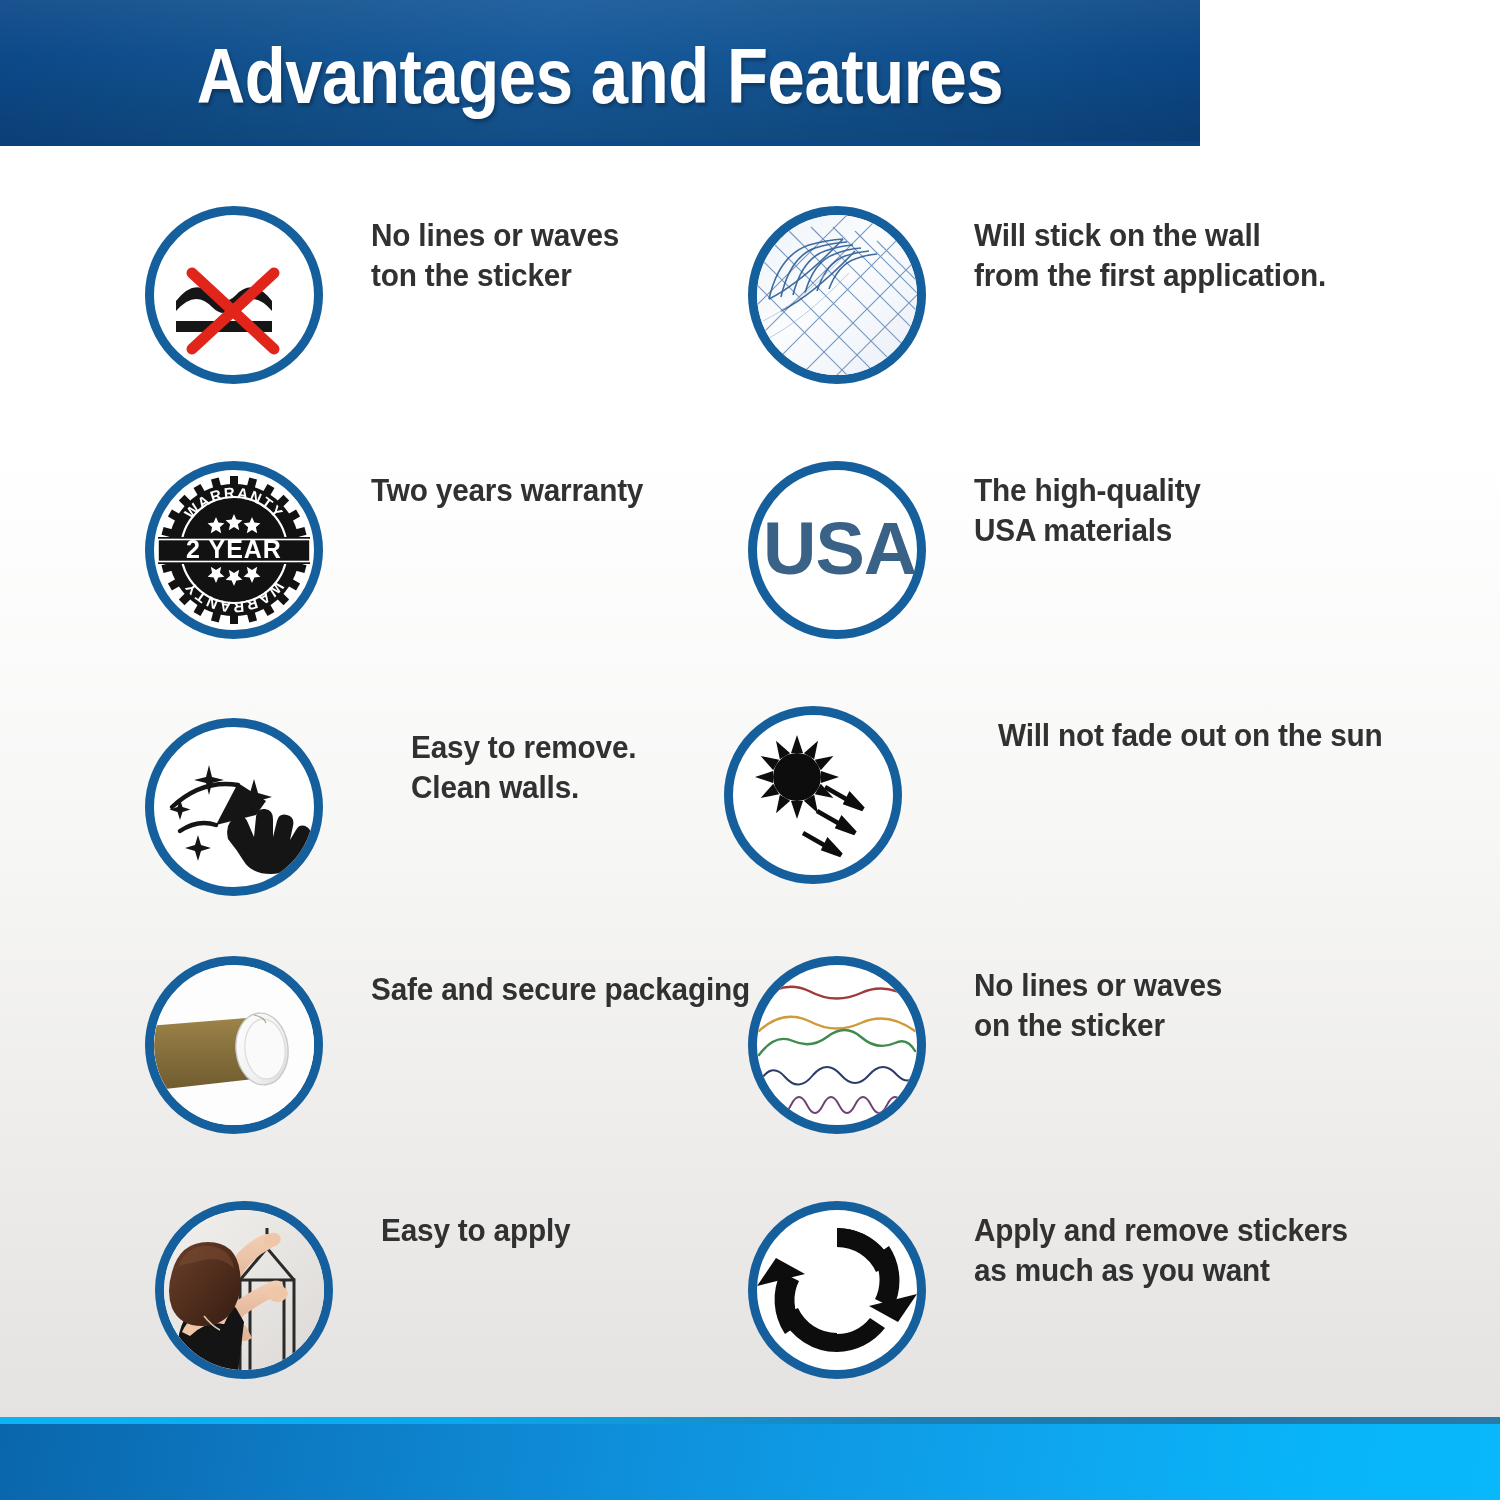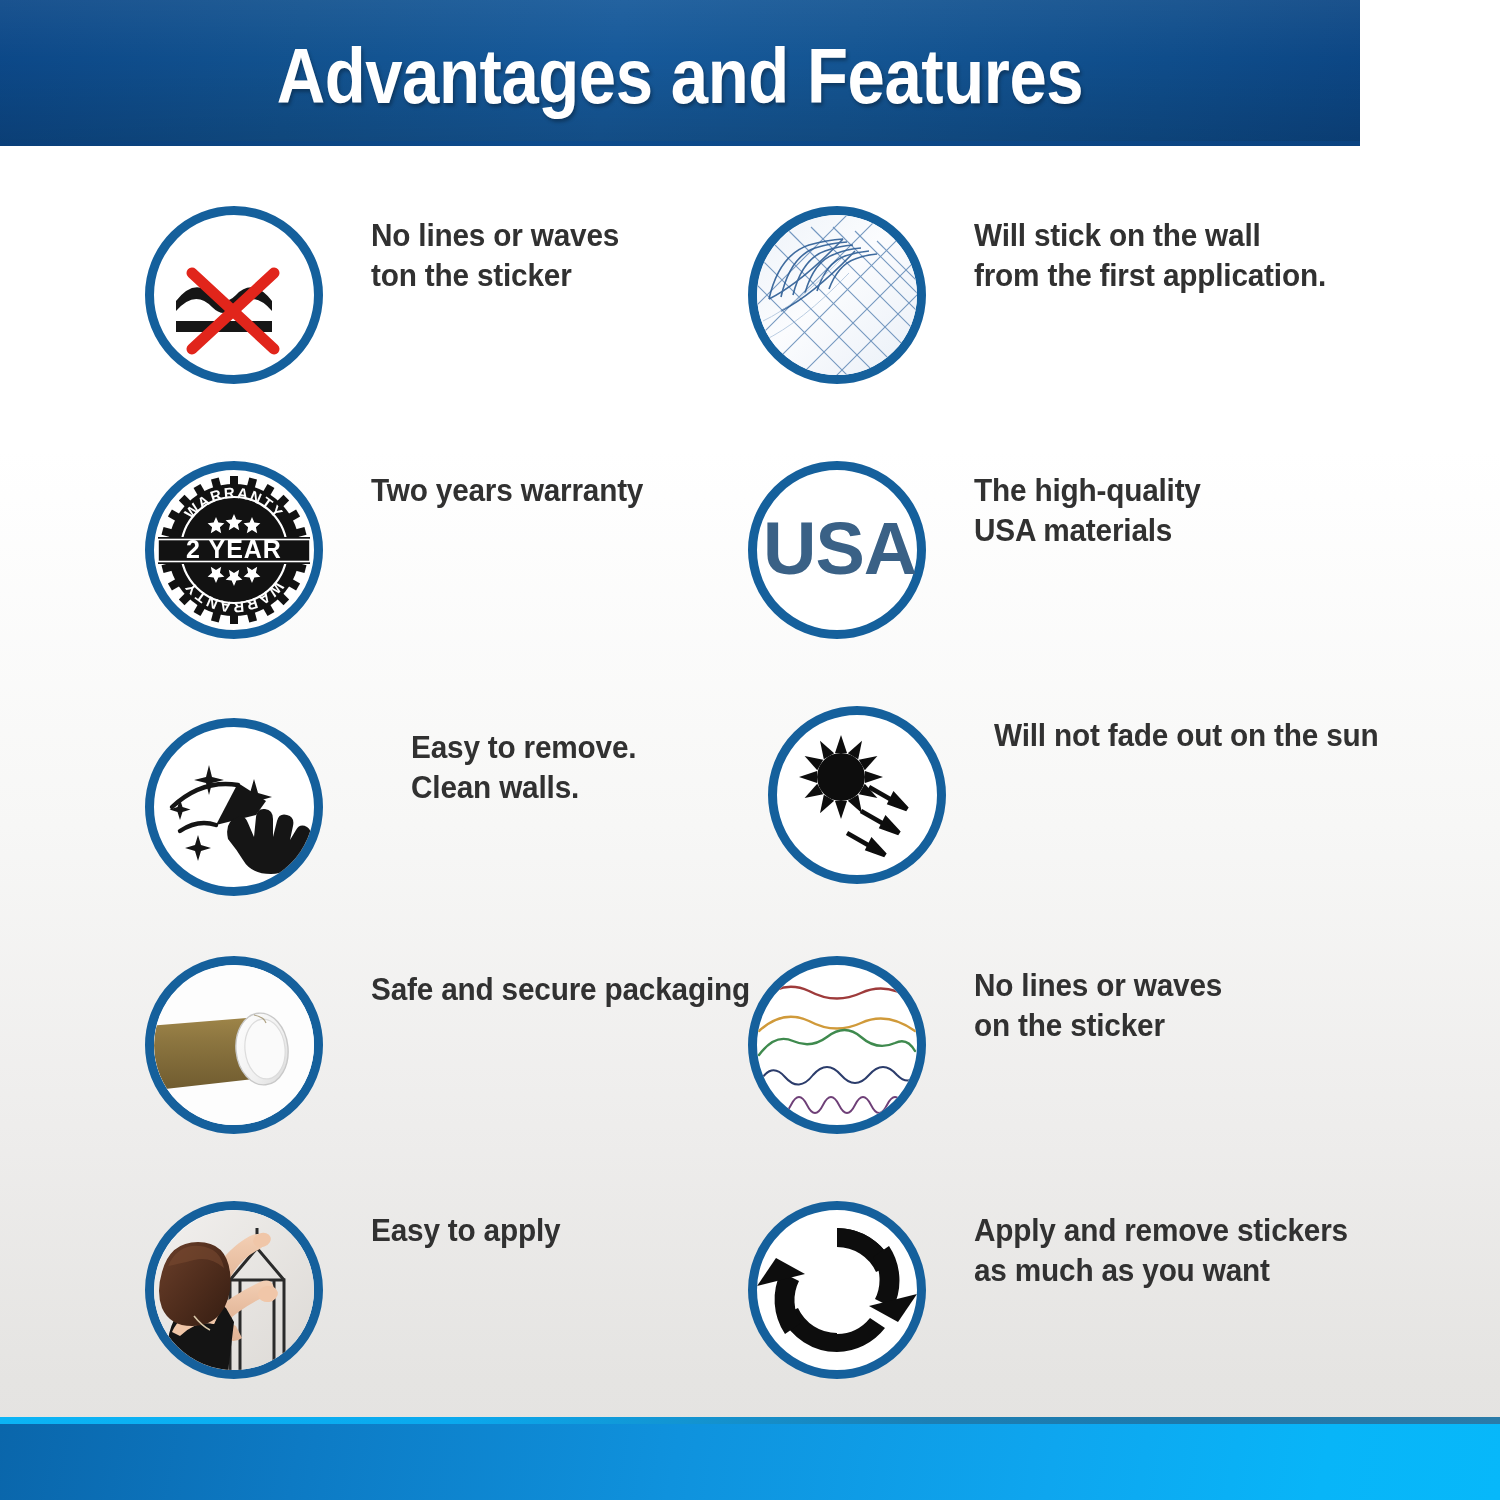--- a/index.html
+++ b/index.html
@@ -11,21 +11,21 @@
   }
   .page{
     position:relative;
     width:1500px;height:1500px;
     background:linear-gradient(to bottom,#ffffff 0%,#ffffff 30%,#f7f7f6 55%,#eeedec 75%,#e5e4e2 92%,#e3e2e0 100%);
     overflow:hidden;
   }
 
   
   .header{
-    position:absolute;left:0;top:0;width:1360px;height:146px;
+    position:absolute;left:0;top:0;width:1200px;height:146px;
     background:
       linear-gradient(to bottom, rgba(255,255,255,0.06) 0%, rgba(0,0,0,0.0) 40%, rgba(0,0,0,0.14) 100%),
       linear-gradient(100deg,#0c4888 0%,#12528f 22%,#16599a 45%,#145593 62%,#0f4d8b 85%,#0c4684 100%);
     display:flex;align-items:center;justify-content:center;
   }
   .header::after{
     content:"";position:absolute;left:0;bottom:0;width:100%;height:5px;
     background:linear-gradient(to right,#0a3f79,#0d4b8c 40%,#0b4381);
   }
   .header-title{
@@ -75,25 +75,25 @@
     white-space:pre-line;
     transform:scaleX(0.96);
     transform-origin:left top;
   }
 
   
   .pos-l1{left:145px;top:60px;}
   .pos-l2{left:145px;top:315px;}
   .pos-l3{left:145px;top:572px;gap:40px;}
   .pos-l4{left:145px;top:810px;justify-content:flex-end;}
-  .pos-l5{left:145px;top:1055px;justify-content:center;}
+  .pos-l5{left:155px;top:1055px;justify-content:center;}
   
   .pos-r1{left:748px;top:60px;}
   .pos-r2{left:748px;top:315px;}
-  .pos-r3{left:768px;top:560px;}
+  .pos-r3{left:724px;top:560px;gap:48px;}
   .pos-r4{left:748px;top:810px;}
   .pos-r5{left:748px;top:1055px;}
 
   .txt-l{margin-left:48px;margin-top:10px;}
   .txt-r{margin-left:48px;margin-top:10px;}
 
   
   .over{position:relative;z-index:5;}
 
   svg{display:block;}

